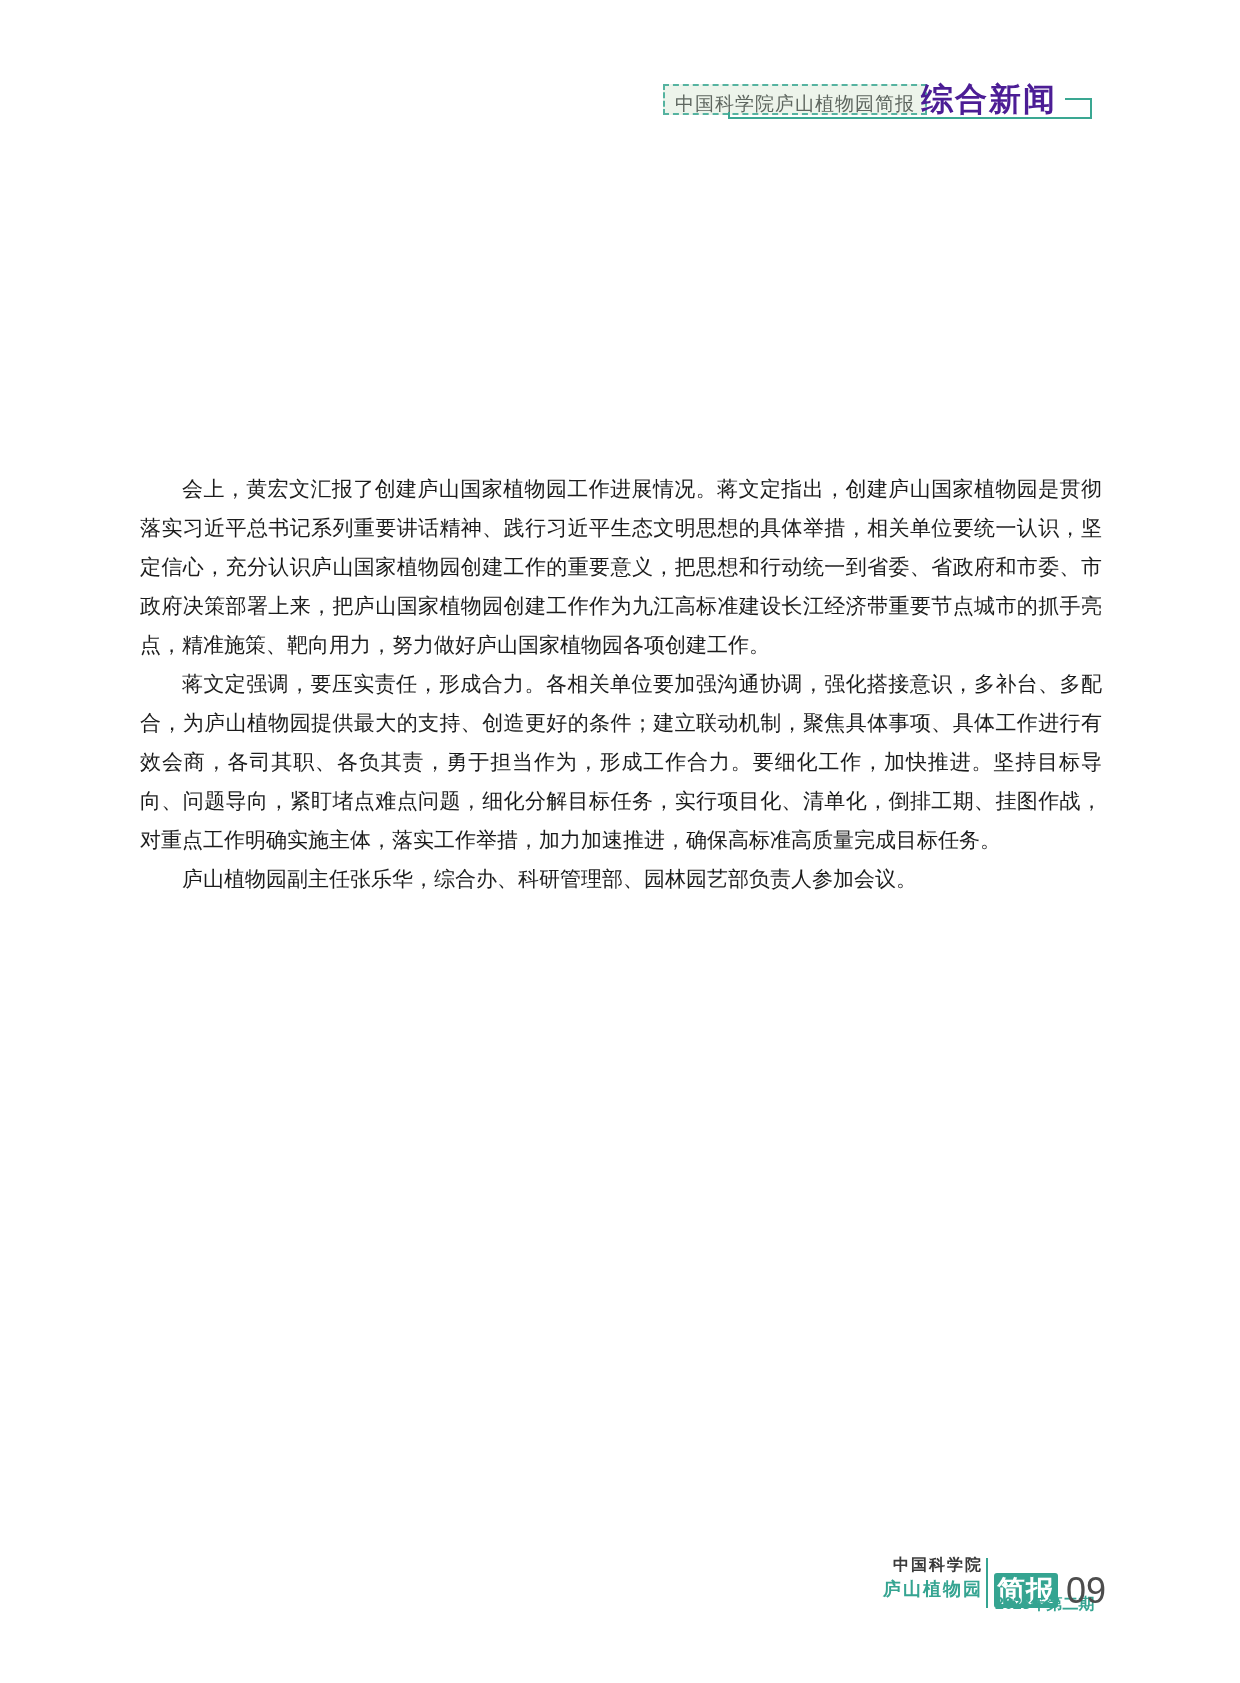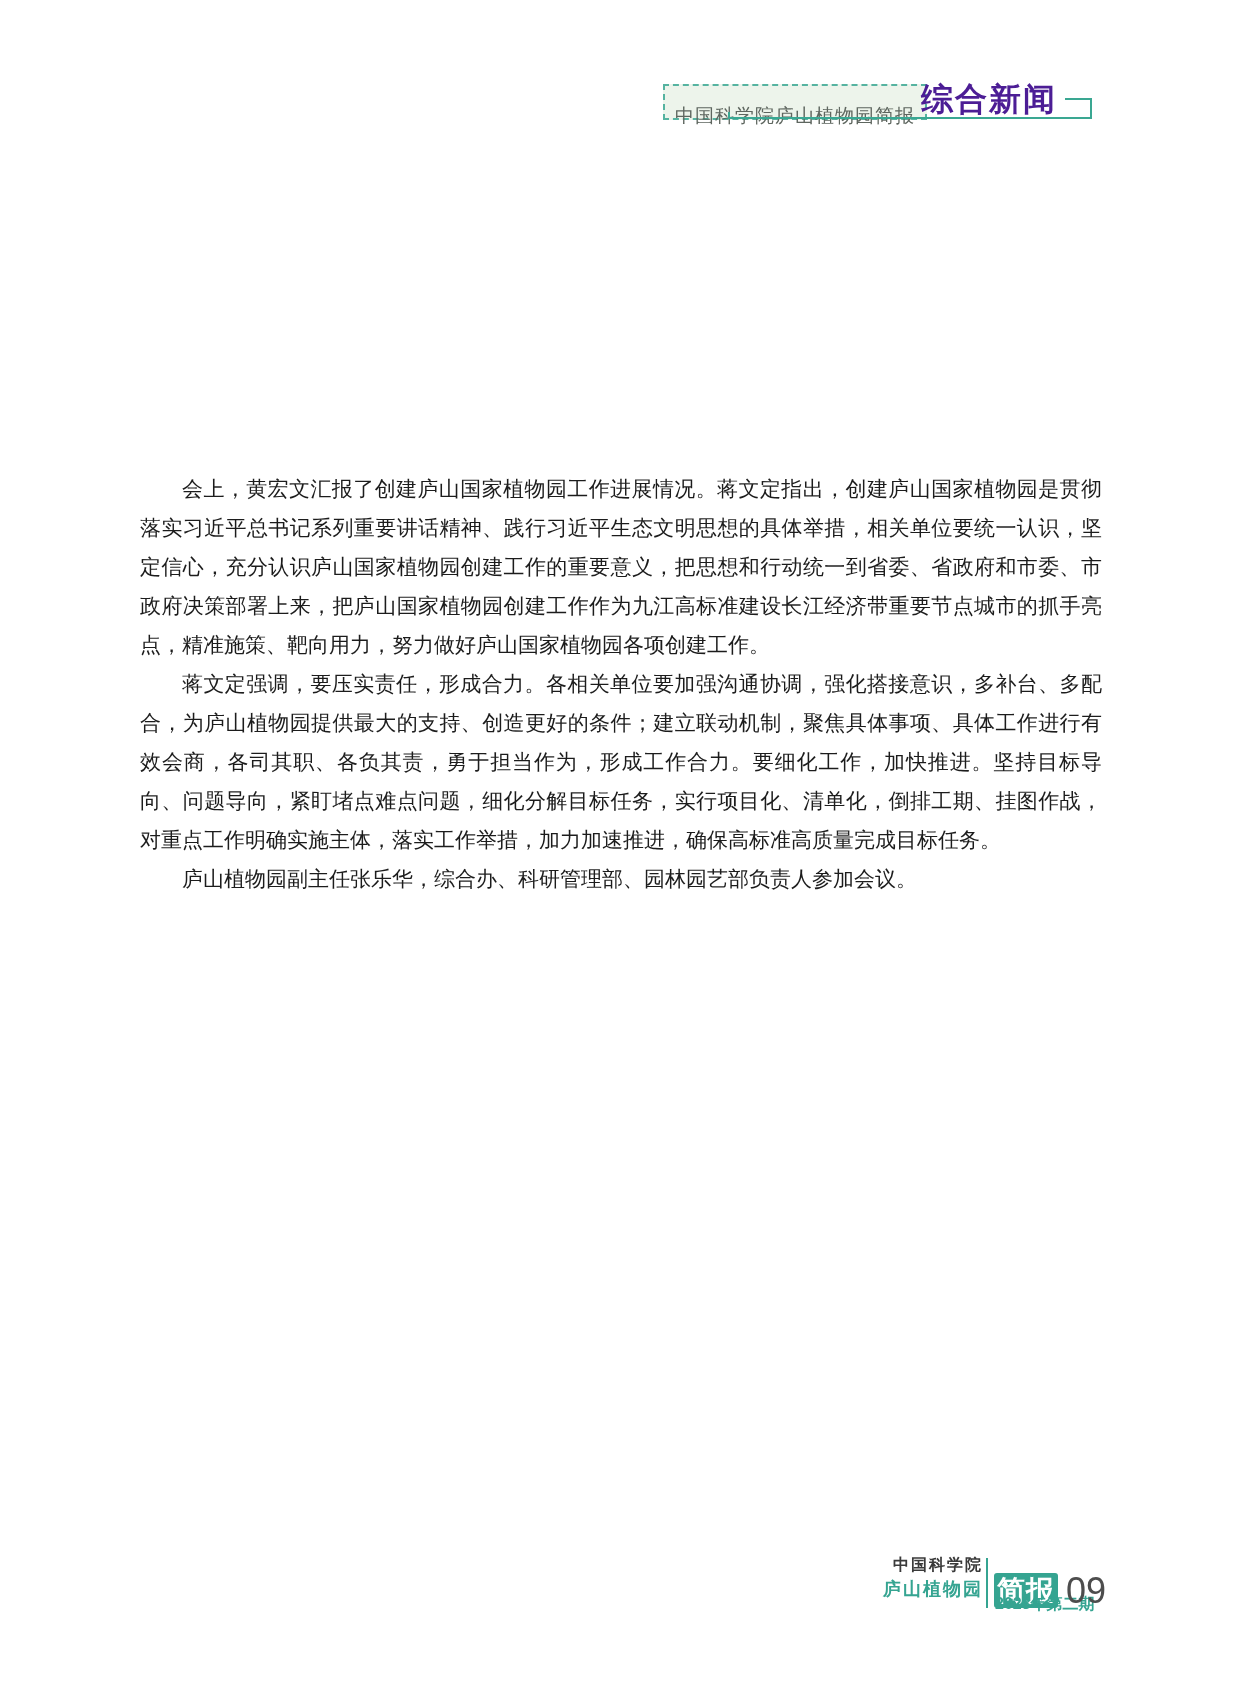--- a/index.html
+++ b/index.html
@@ -6,21 +6,21 @@
   html,body { background:#ffffff; }
   body { font-family:"Liberation Sans","DejaVu Sans",sans-serif; }
   .page {
     position:relative; width:1240px; height:1683px;
     background:#ffffff; overflow:hidden; margin:0 auto;
   }
 
   
   .header-badge {
     position:absolute; left:663px; top:84px; height:31px;
-    padding:16px 10px; line-height:27px;
+    padding:4px 10px; line-height:27px;
     background:#edf4eb; border:2px dashed #55b3a0;
     color:#5e665f; font-size:19px; letter-spacing:1px;
     white-space:nowrap;
   }
   .header-section {
     position:absolute; left:921px; top:78px;
     color:#4c1d95; font-size:32px; font-weight:bold;
     letter-spacing:2px; white-space:nowrap;
   }
   .header-bracket { position:absolute; left:720px; top:94px; }

